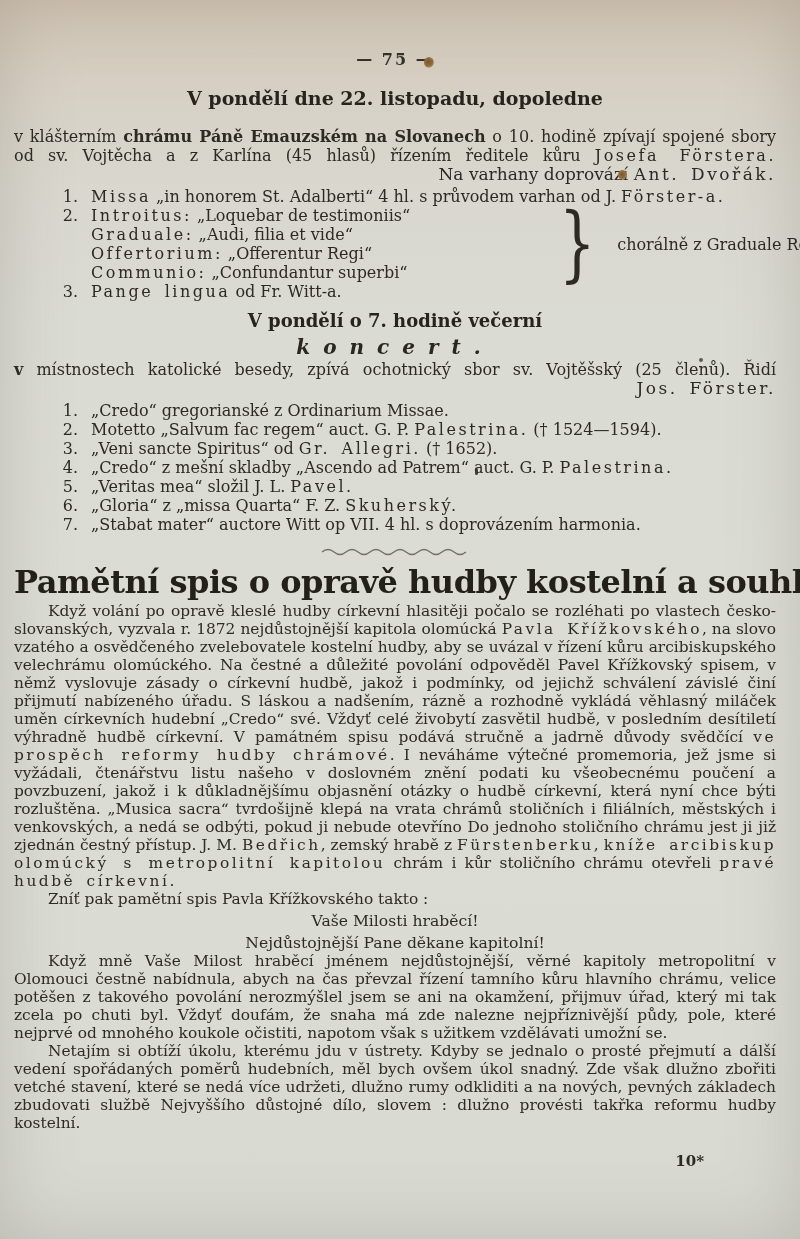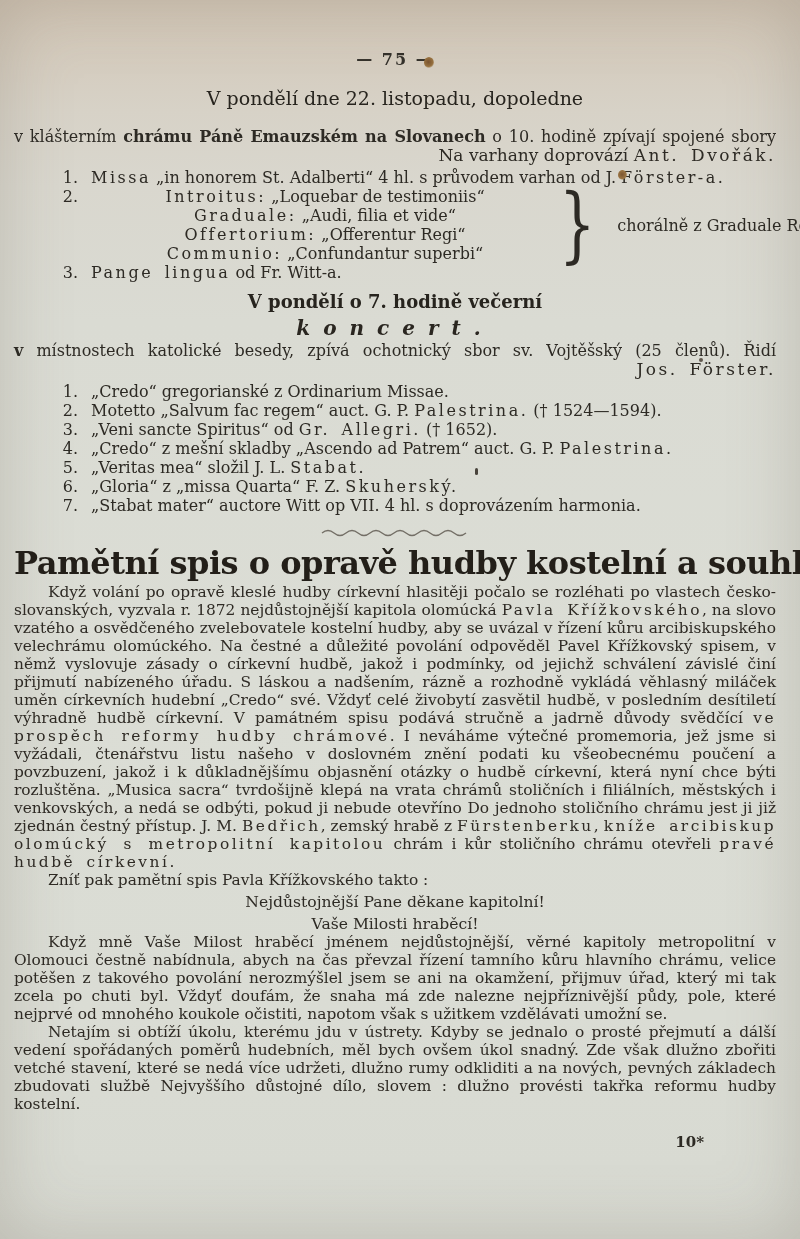--- a/index.html
+++ b/index.html
@@ -21,31 +21,31 @@
   .spot1{left:424px;top:57px;width:10px;height:11px;
     background:radial-gradient(circle at 45% 45%, #78522f 0%, #97713f 55%, rgba(151,113,63,0) 78%);}
   .spot2{left:618px;top:170px;width:9px;height:10px;
     background:radial-gradient(circle at 45% 45%, #7c5530 0%, #9a74433 55%, rgba(151,113,63,0) 78%);
     background:radial-gradient(circle at 45% 45%, #7c5530 0%, #9a7443 55%, rgba(151,113,63,0) 78%);}
   .spot3{left:699px;top:358px;width:4px;height:4px;background:#4a4136;opacity:.85;}
   .spot4{left:475px;top:468px;width:3px;height:7px;background:#39332b;border-radius:2px;opacity:.9;}
 
   .pagenum{text-align:center;font-weight:bold;font-size:16px;letter-spacing:2px;color:#33302a;}
 
-  .h-md{text-align:center;font-weight:normal;font-size:19px;line-height:22px;margin-top:18px;color:#27241e;}
+  .h-md{text-align:center;font-weight:bold;font-size:19px;line-height:22px;margin-top:18px;color:#27241e;}
   .jline{font-size:16px;line-height:19px;text-align:justify;text-align-last:justify;}
   .jline.first{margin-top:18px;}
   .cline{font-size:17px;line-height:19px;text-align:right;}
 
   .plist{margin:3px 0 0 38px;font-size:16px;line-height:19px;}
   .prow{display:flex;align-items:flex-start;}
   .pnum{width:26px;flex:0 0 26px;text-align:right;margin-right:13px;}
   .ptxt{flex:1;}
   .pgroup{display:flex;align-items:stretch;flex:1;}
-  .glines{width:468px;text-align:center;}
+  .glines{width:468px;}
   .glines>div{height:19px;white-space:nowrap;}
   .brace{font-size:82px;line-height:74px;align-self:center;transform:scaleX(.7);
     transform-origin:left center;color:#2d2a24;font-weight:normal;}
   .gnote{align-self:center;margin-left:6px;white-space:nowrap;}
 
   .h-sm{text-align:center;font-weight:bold;font-size:18px;line-height:21px;margin-top:9px;color:#27241e;}
   .koncert{text-align:center;font-weight:bold;font-size:20px;line-height:26px;letter-spacing:13px;margin-top:3px;color:#2a2620;font-style:italic;}
 
   .seg-sp{letter-spacing:2.5px;word-spacing:4px;}
   .seg-b{font-weight:bold;}
@@ -68,20 +68,21 @@
   <span class="spot spot1"></span>
   <span class="spot spot2"></span>
   <span class="spot spot3"></span>
   <span class="spot spot4"></span>
 
   <div class="pagenum">— 75 —</div>
 
   <section>
     <div class="h-md">V pondělí dne 22. listopadu, dopoledne</div>
     <div class="jline first"><span class="seg">v klášterním </span><span class="seg seg-b">chrámu Páně Emauzském na Slovanech</span><span class="seg"> o 10. hodině zpívají spojené sbory</span></div>
+    <div class="jline"><span class="seg">od sv. Vojtěcha a z Karlína (45 hlasů) řízením ředitele kůru </span><span class="seg seg-sp">Josefa Förstera.</span></div>
     <div class="cline"><span class="seg">Na varhany doprovází </span><span class="seg seg-sp">Ant. Dvořák.</span></div>
 
     <div class="plist">
       <div class="prow">
         <span class="pnum">1.</span>
         <span class="ptxt"><span class="seg seg-sp">Missa</span><span class="seg"> „in honorem St. Adalberti“ 4 hl. s průvodem varhan od J. </span><span class="seg seg-sp">Förster-a.</span></span>
       </div>
       <div class="prow">
         <span class="pnum">2.</span>
         <div class="pgroup">
@@ -120,21 +121,21 @@
       <div class="prow">
         <span class="pnum">3.</span>
         <span class="ptxt"><span class="seg">„Veni sancte Spiritus“ od </span><span class="seg seg-sp">Gr. Allegri.</span><span class="seg"> († 1652).</span></span>
       </div>
       <div class="prow">
         <span class="pnum">4.</span>
         <span class="ptxt"><span class="seg">„Credo“ z mešní skladby „Ascendo ad Patrem“ auct. G. P. </span><span class="seg seg-sp">Palestrina.</span></span>
       </div>
       <div class="prow">
         <span class="pnum">5.</span>
-        <span class="ptxt"><span class="seg">„Veritas mea“ složil J. L. </span><span class="seg seg-sp">Stabat.</span></span>
+        <span class="ptxt"><span class="seg">„Veritas mea“ složil J. L. </span><span class="seg seg-sp">Pavel.</span></span>
       </div>
       <div class="prow">
         <span class="pnum">6.</span>
         <span class="ptxt"><span class="seg">„Gloria“ z „missa Quarta“ F. Z. </span><span class="seg seg-sp">Skuherský.</span></span>
       </div>
       <div class="prow">
         <span class="pnum">7.</span>
         <span class="ptxt"><span class="seg">„Stabat mater“ auctore Witt op VII. 4 hl. s doprovázením harmonia.</span></span>
       </div>
     </div>
@@ -143,20 +144,20 @@
   <div class="wavy">
     <svg width="150" height="8" viewBox="0 0 150 8">
       <path d="M2 4 q6 -5 12 0 t12 0 t12 0 t12 0 t12 0 t12 0 t12 0 t12 0 t12 0 t12 0 t12 0 t12 0" fill="none" stroke="#59534a" stroke-width="1.3" opacity="0.8"></path>
     </svg>
   </div>
 
   <article>
     <div class="art-title">Pamětní spis o opravě hudby kostelní a souhlas ordinariátu.</div>
     <div class="para first"><span class="seg">Když volání po opravě kleslé hudby církevní hlasitěji počalo se rozléhati po vlastech česko-slovanských, vyzvala r. 1872 nejdůstojnější kapitola olomúcká </span><span class="seg seg-sp">Pavla Křížkovského</span><span class="seg">, na slovo vzatého a osvědčeného zvelebovatele kostelní hudby, aby se uvázal v řízení kůru arcibiskupského velechrámu olomúckého. Na čestné a důležité povolání odpověděl Pavel Křížkovský spisem, v němž vyslovuje zásady o církevní hudbě, jakož i podmínky, od jejichž schválení závislé činí přijmutí nabízeného úřadu. S láskou a nadšením, rázně a rozhodně vykládá věhlasný miláček uměn církevních hudební „Credo“ své. Vždyť celé živobytí zasvětil hudbě, v posledním desítiletí výhradně hudbě církevní. V památném spisu podává stručně a jadrně důvody svědčící </span><span class="seg seg-sp">ve prospěch reformy hudby chrámové</span><span class="seg">. I neváháme výtečné promemoria, jež jsme si vyžádali, čtenářstvu listu našeho v doslovném znění podati ku všeobecnému poučení a povzbuzení, jakož i k důkladnějšímu objasnění otázky o hudbě církevní, která nyní chce býti rozluštěna. „Musica sacra“ tvrdošijně klepá na vrata chrámů stoličních i filiálních, městských i venkovských, a nedá se odbýti, pokud ji nebude otevříno Do jednoho stoličního chrámu jest ji již zjednán čestný přístup. J. M. </span><span class="seg seg-sp">Bedřich</span><span class="seg">, zemský hrabě z </span><span class="seg seg-sp">Fürstenberku</span><span class="seg">, </span><span class="seg seg-sp">kníže arcibiskup olomúcký s metropolitní kapitolou</span><span class="seg"> chrám i kůr stoličního chrámu otevřeli </span><span class="seg seg-sp">pravé hudbě církevní</span><span class="seg">.</span></div>
     <div class="para">Zníť pak pamětní spis Pavla Křížkovského takto :</div>
+    <div class="sal">Vaše Milosti hraběcí!</div>
     <div class="sal">Nejdůstojnější Pane děkane kapitolní!</div>
-    <div class="sal">Vaše Milosti hraběcí!</div>
     <div class="para">Když mně Vaše Milost hraběcí jménem nejdůstojnější, věrné kapitoly metropolitní v Olomouci čestně nabídnula, abych na čas převzal řízení tamního kůru hlavního chrámu, velice potěšen z takového povolání nerozmýšlel jsem se ani na okamžení, přijmuv úřad, který mi tak zcela po chuti byl. Vždyť doufám, že snaha má zde nalezne nejpříznivější půdy, pole, které nejprvé od mnohého koukole očistiti, napotom však s užitkem vzdělávati umožní se.</div>
     <div class="para">Netajím si obtíží úkolu, kterému jdu v ústrety. Kdyby se jednalo o prosté přejmutí a dálší vedení spořádaných poměrů hudebních, měl bych ovšem úkol snadný. Zde však dlužno zbořiti vetché stavení, které se nedá více udržeti, dlužno rumy odkliditi a na nových, pevných základech zbudovati službě Nejvyššího důstojné dílo, slovem : dlužno provésti takřka reformu hudby kostelní.</div>
     <div class="sig">10*</div>
   </article>
 
 </div>
 
 </body></html>

